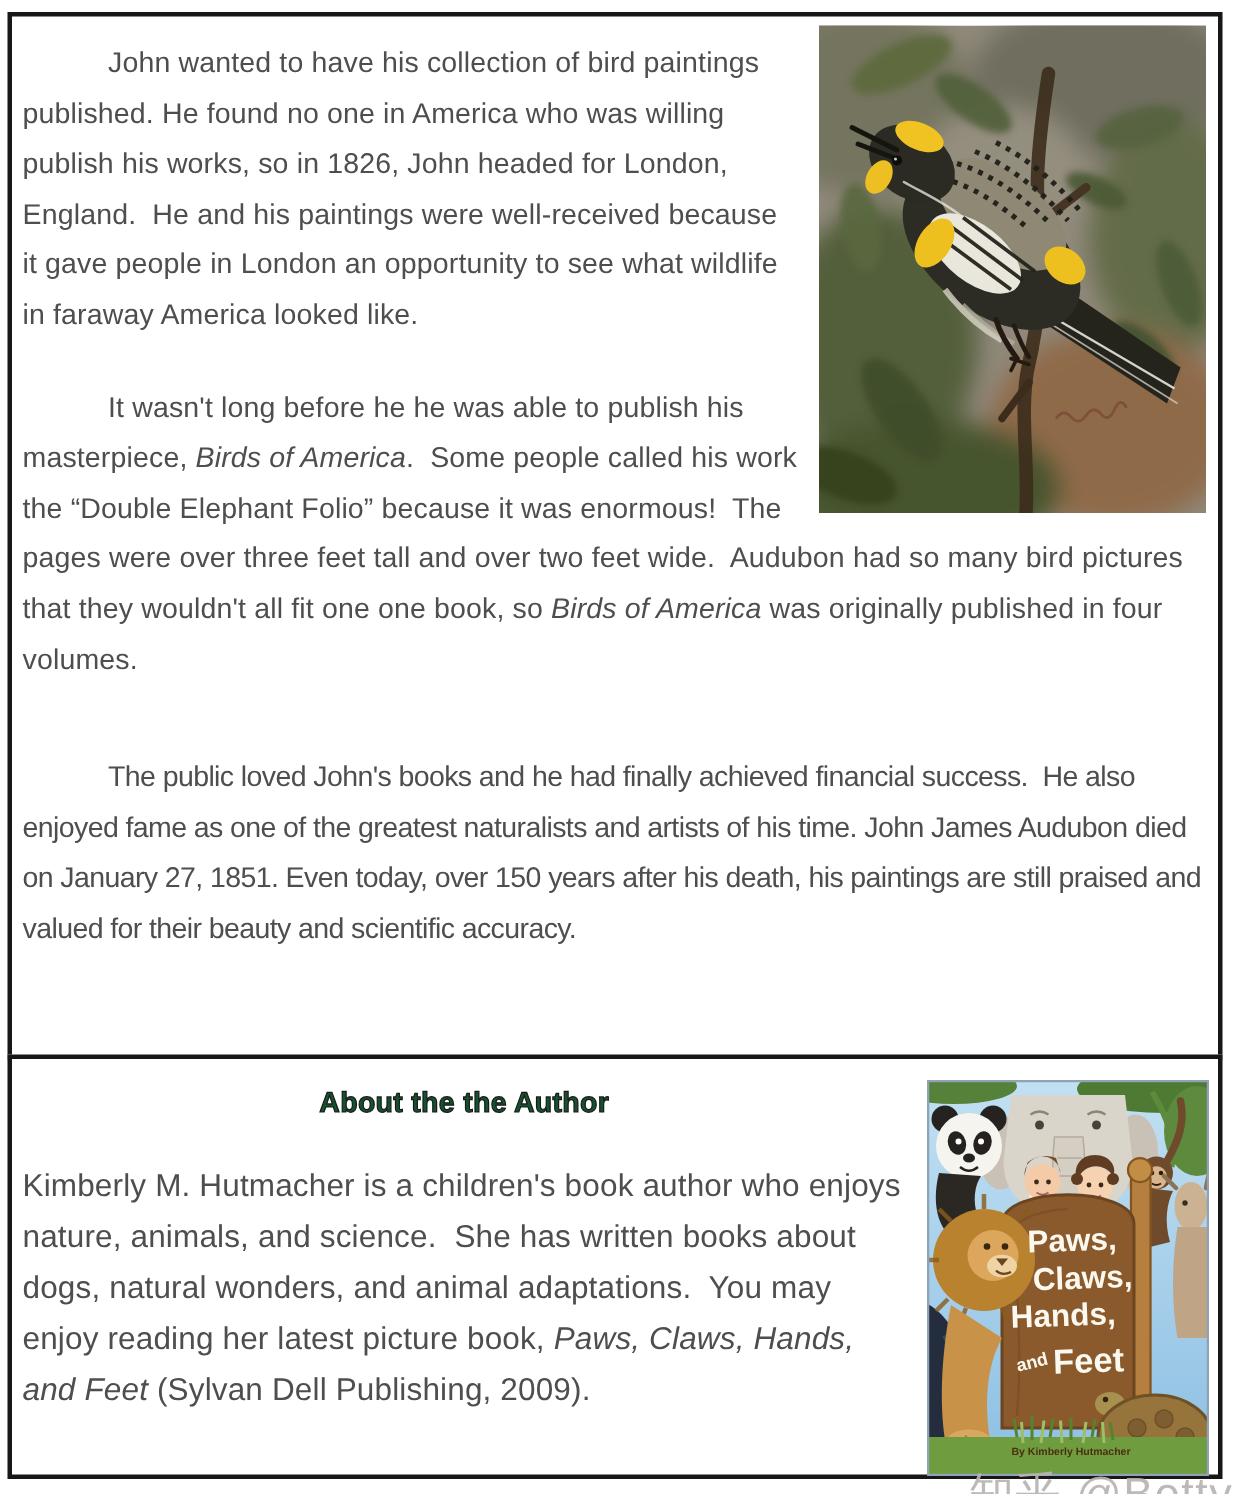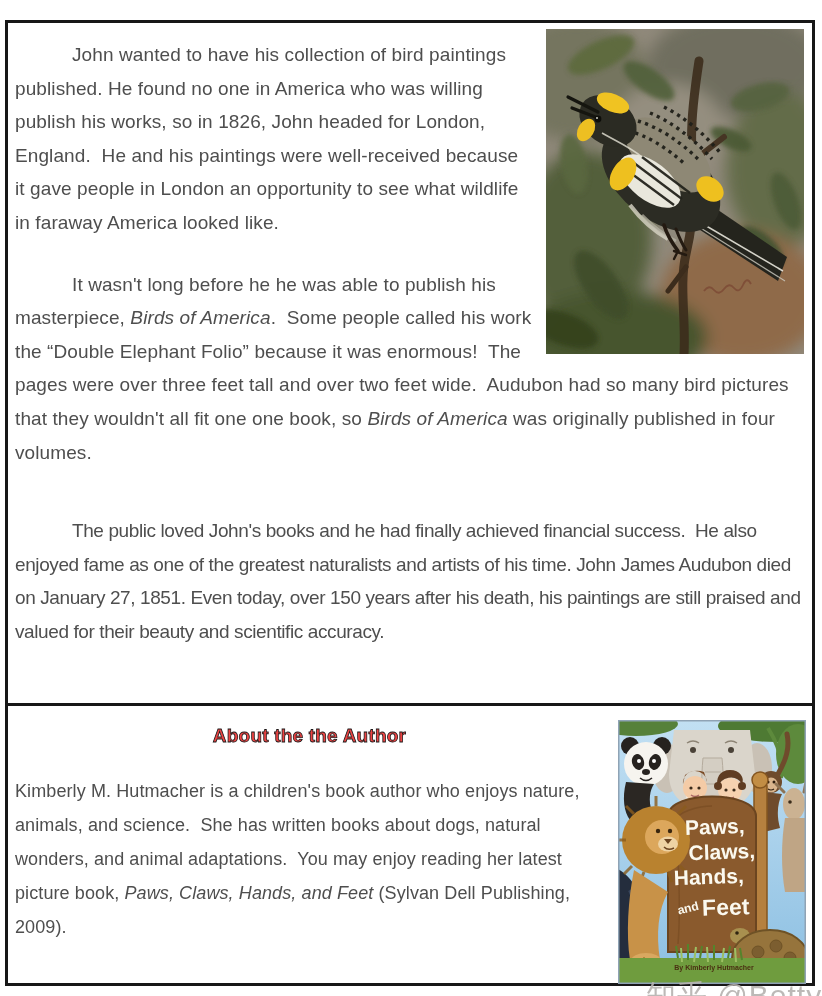--- a/index.html
+++ b/index.html
@@ -11,21 +11,21 @@
     overflow: hidden;
   }
   .box {
     position: absolute;
     left: 5px;
     width: 810px;
     border: 3px solid #171717;
     box-sizing: border-box;
     background: #ffffff;
   }
-  .passage-box { top: 20px; height: 699px; padding: 0 8px 0 7px; }
+  .passage-box { top: 8px; height: 699px; padding: 0 8px 0 7px; }
   .author-box  { top: 703px; height: 283px; padding: 0 6px 0 7px; }
 
   figure { margin: 0; }
   .bird-figure {
     float: right;
     width: 258px; height: 325px;
     margin: 6px 0 10px 14px;
   }
   .cover-figure {
     float: right;
@@ -47,35 +47,35 @@
   .para i { font-style: italic; text-align: center; }
   .p1 { margin-top: 15px; }
   .p2 { margin-top: 28px; }
   .p3 { margin-top: 45px; letter-spacing: -0.4px; }
 
   .kicker {
     margin: 19px 0 0 0;
     text-align: center;
     font-size: 19px;
     font-weight: bold;
-    color: #ef4444;
+    color: #14532d;
     letter-spacing: 0.2px;
     -webkit-text-stroke: 0.8px #181818;
   }
   .author-name {
     margin: 5px 0 0 0;
     text-align: center;
     font-size: 34px;
     font-weight: bold;
     color: #181818;
     letter-spacing: -0.5px;
     -webkit-text-stroke: 1.2px #181818;
   }
   .bio {
-    font-size: 18px;
+    font-size: 21px;
     line-height: 34px;
     text-indent: 0;
     margin-top: 27px;
     letter-spacing: 0.1px;
   }
 
   .watermark {
     position: absolute;
     left: 646px;
     top: 976px;

